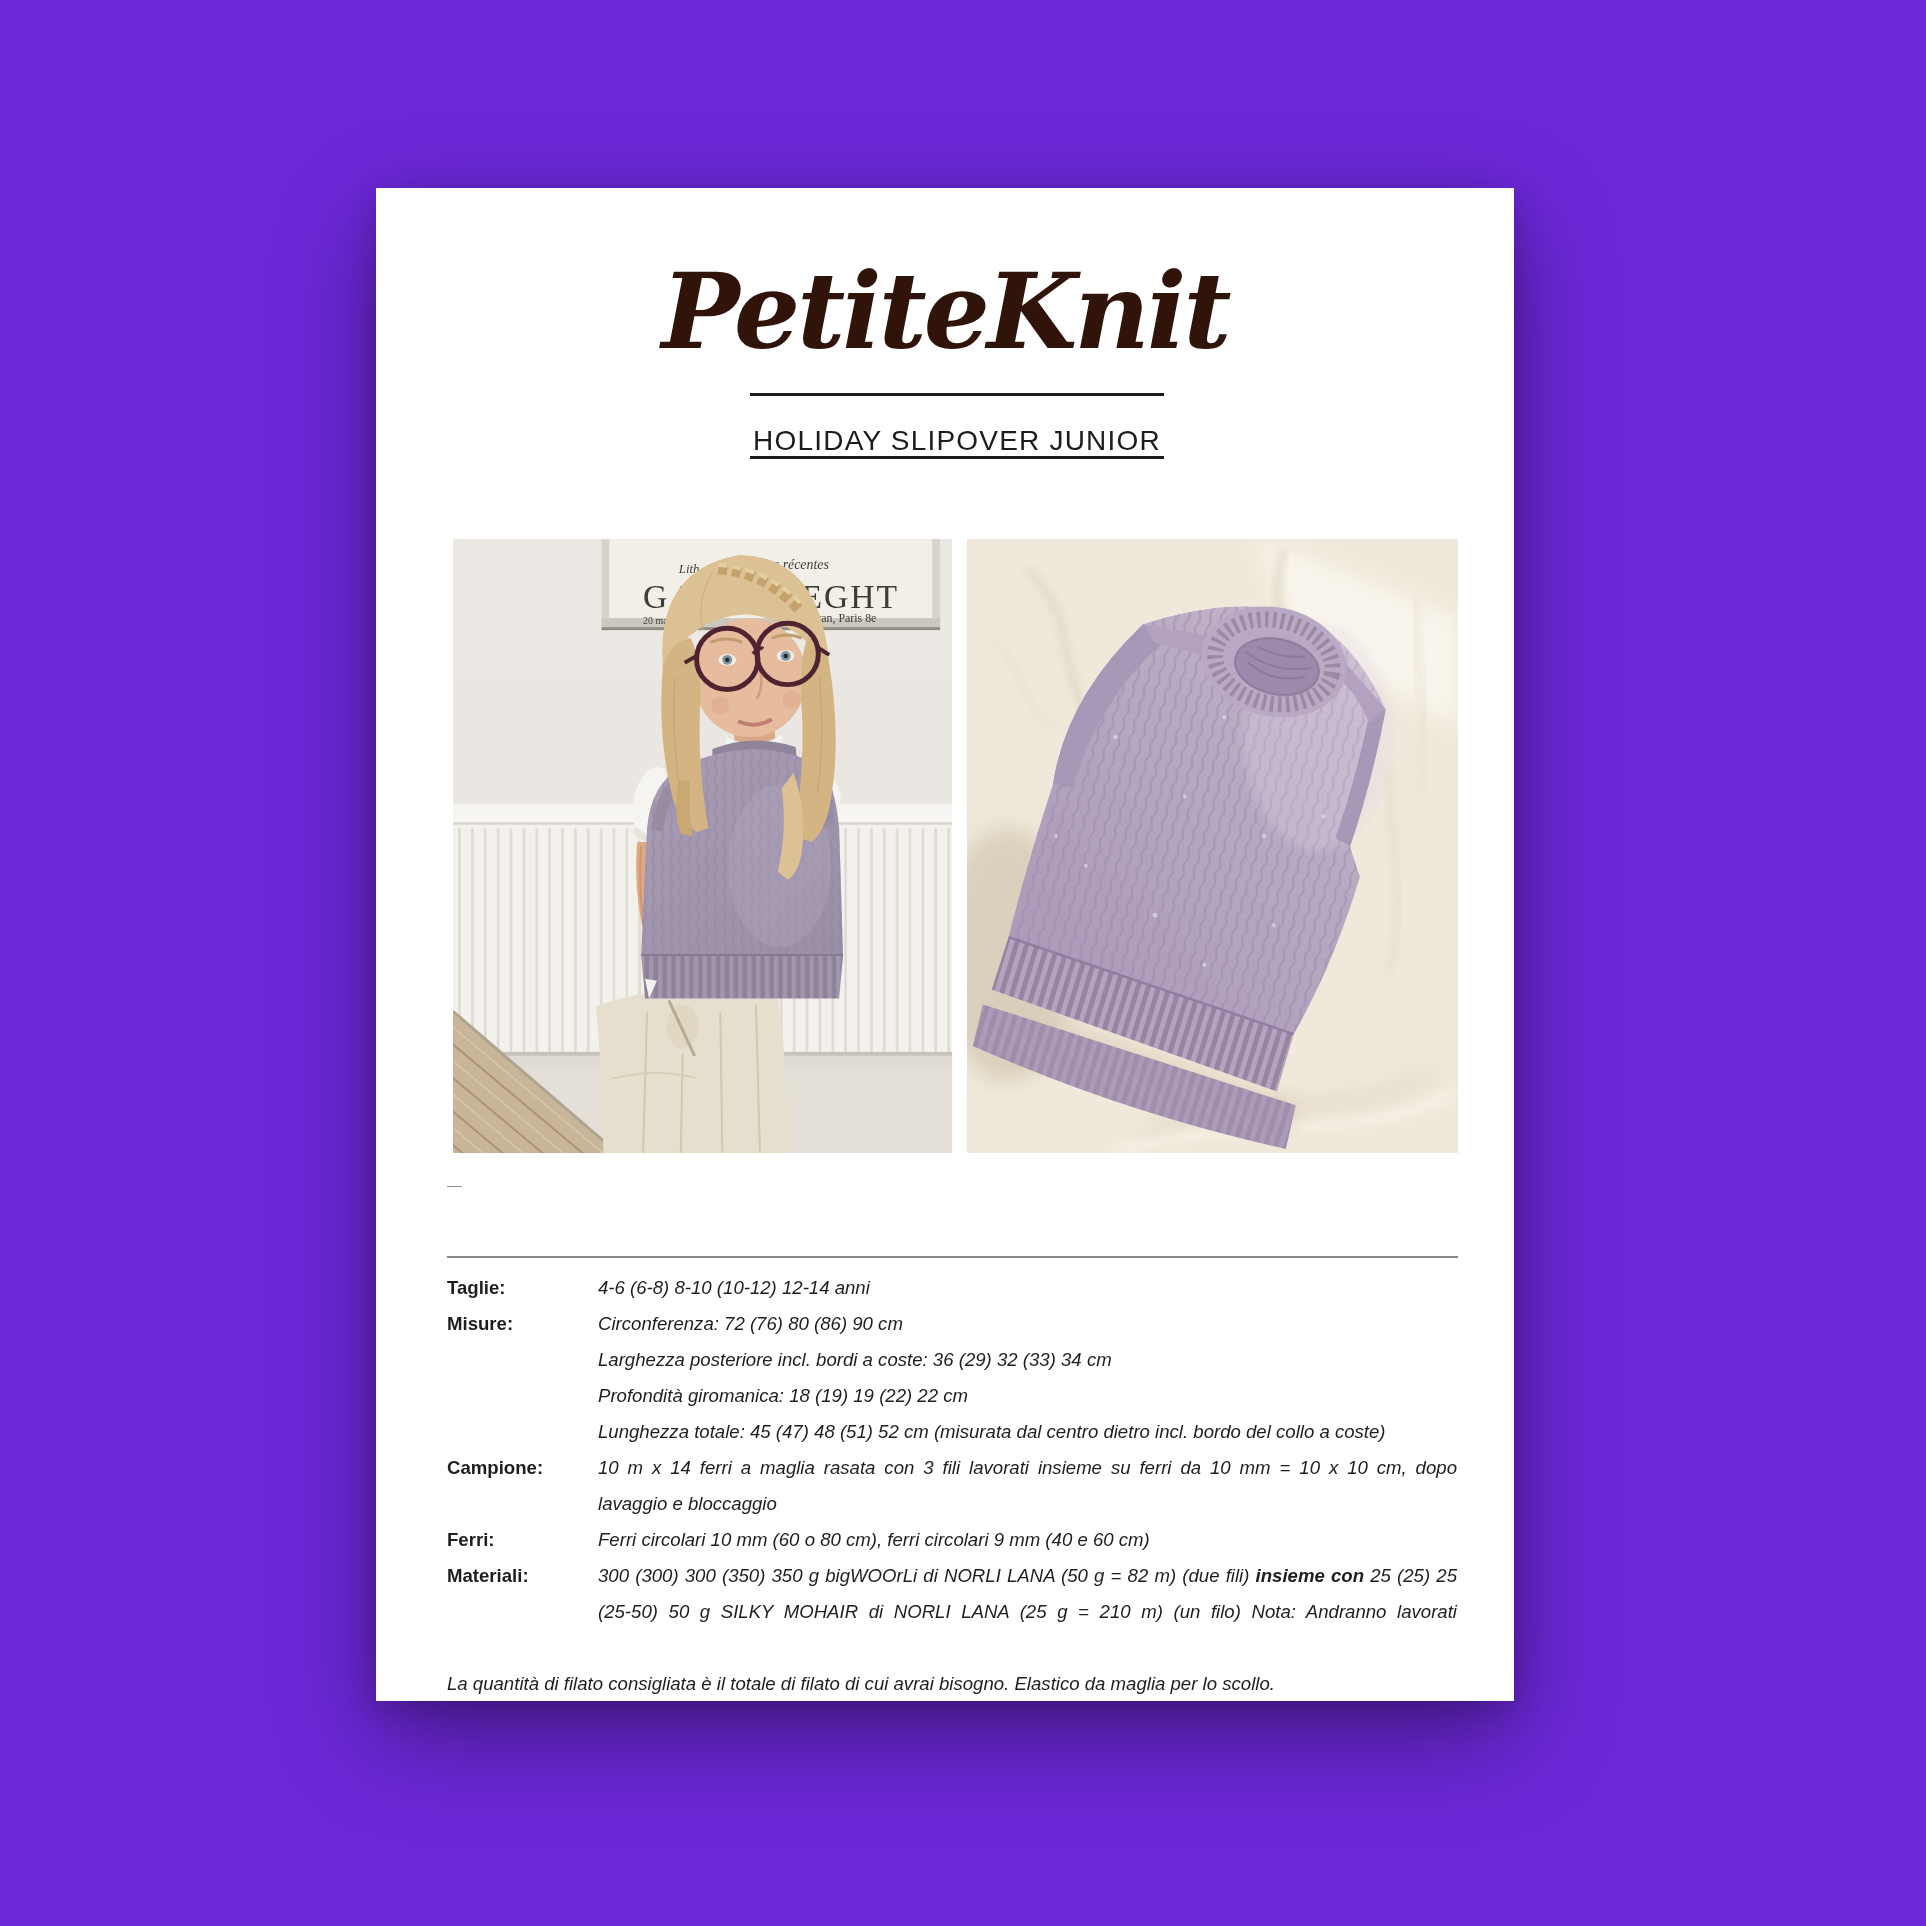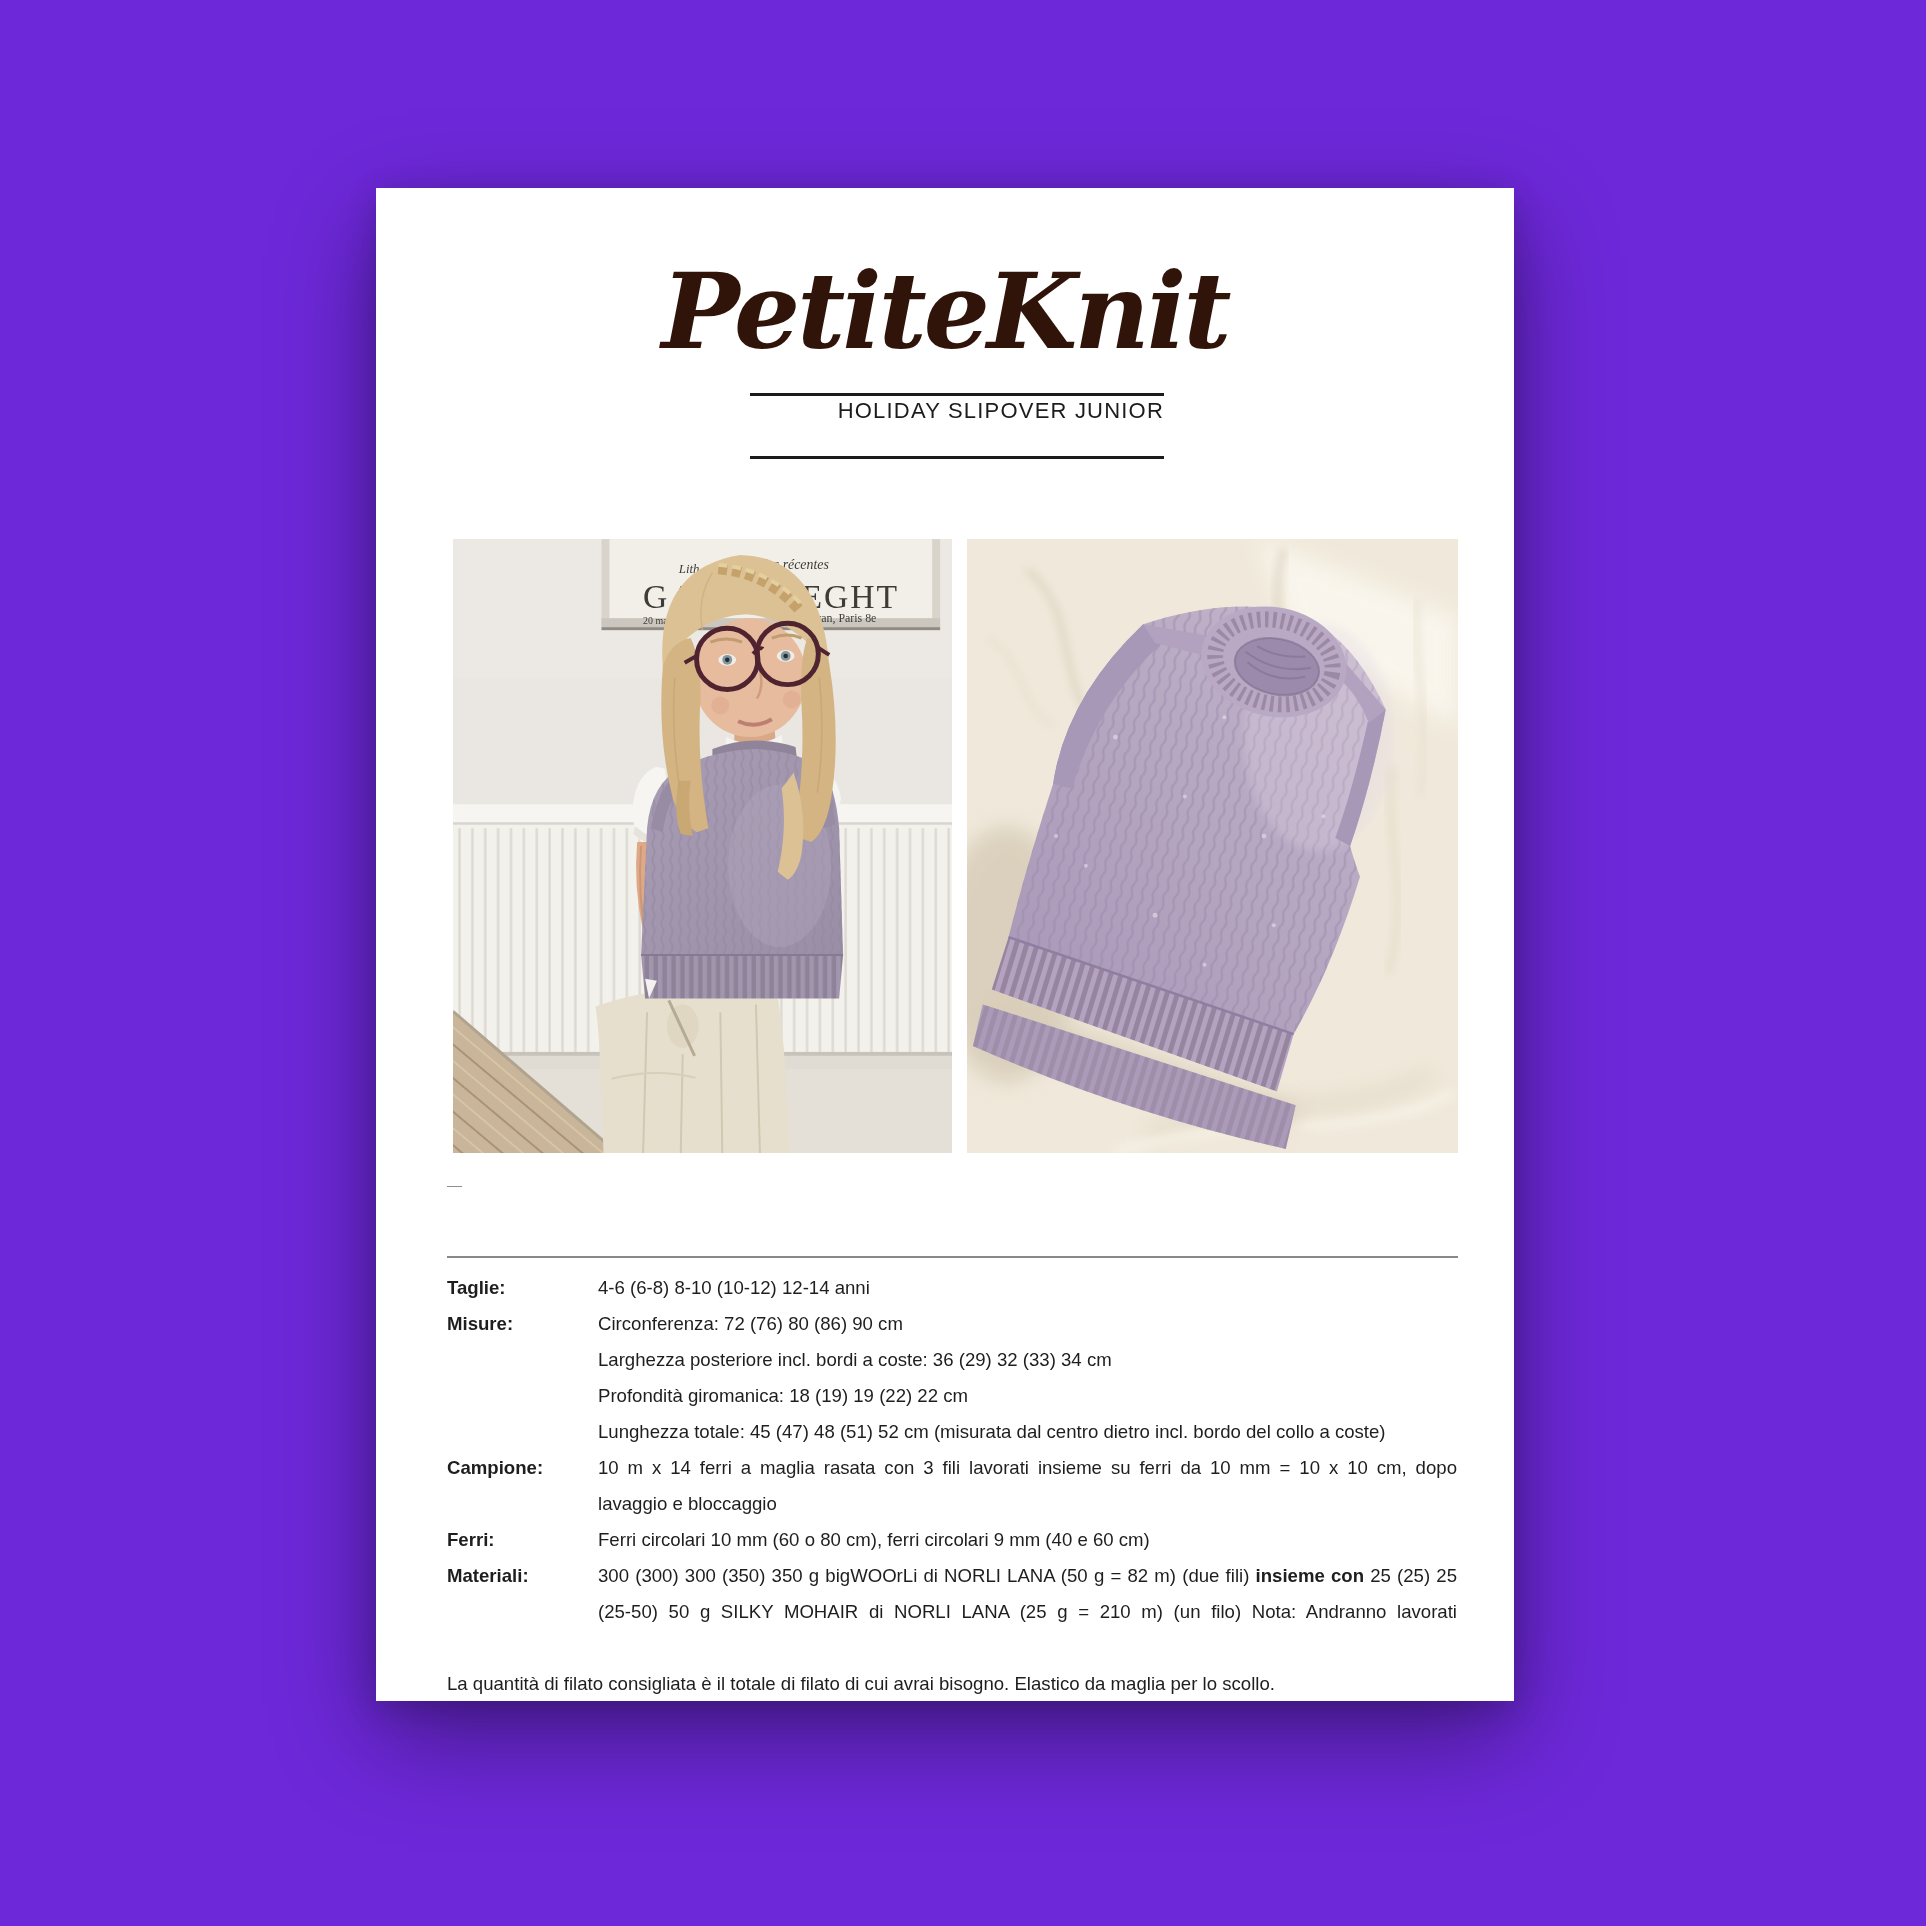--- a/index.html
+++ b/index.html
@@ -21,40 +21,40 @@
     font-family:"DejaVu Serif", serif;
     font-style:italic;font-weight:bold;
     font-size:104px;line-height:1.35;
     letter-spacing:-3px;
     color:#311409;
   }
   .rule{position:absolute;left:374px;width:414px;height:3px;background:#1b1b1b;}
   .rule-top{top:205px;}
   .rule-bottom{top:268px;}
   .doc-title{
-    position:absolute;left:374px;top:194px;width:414px;height:57px;
-    line-height:57px;text-align:right;
-    font-size:22px;letter-spacing:1.2px;color:#1c1c1c;font-weight:400;
+    position:absolute;left:374px;top:224px;width:414px;height:57px;
+    line-height:57px;text-align:center;
+    font-size:28px;letter-spacing:1.2px;color:#1c1c1c;font-weight:400;
   }
   .photo{position:absolute;top:351px;overflow:hidden;background:#eceae6;}
   .photo-left{left:77px;width:499px;height:614px;text-align:right;}
   .photo-right{left:591px;width:491px;height:614px;}
   .photo svg{display:block;}
   .divider-dash{
     position:absolute;left:71px;top:988px;width:30px;height:18px;
     font-size:15px;line-height:18px;color:#8f8f8f;
   }
   .hr{position:absolute;left:71px;top:1068px;width:1011px;height:2px;background:#888888;}
   .specs{
     position:absolute;left:71px;top:1082px;width:1011px;
     display:grid;grid-template-columns:151px 859px;grid-auto-rows:36px;
     font-size:18.6px;line-height:36px;color:#1e1e1e;
   }
   .label{font-weight:bold;white-space:nowrap;}
-  .val{white-space:nowrap;}
+  .val{white-space:nowrap;font-style:italic;}
   .just{text-align:justify;text-align-last:justify;}
   .poster-text{font-family:"Liberation Serif", serif;fill:#3d3c37;}
 </style>
 </head>
 <body>
 
 <div class="canvas">
   <div class="page">
 
     <div class="logo">PetiteKnit</div>

